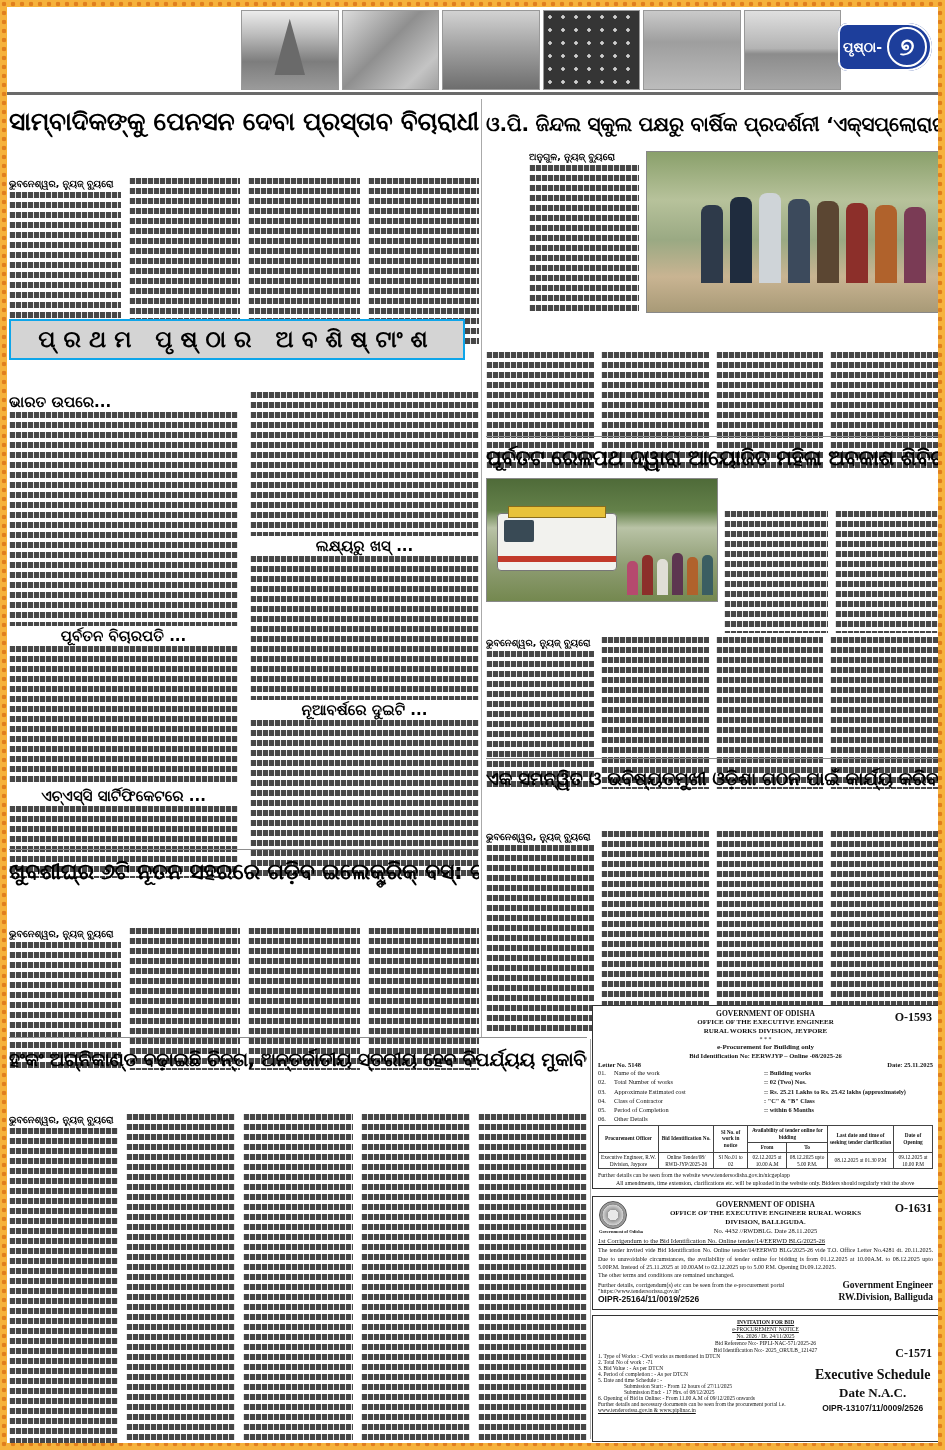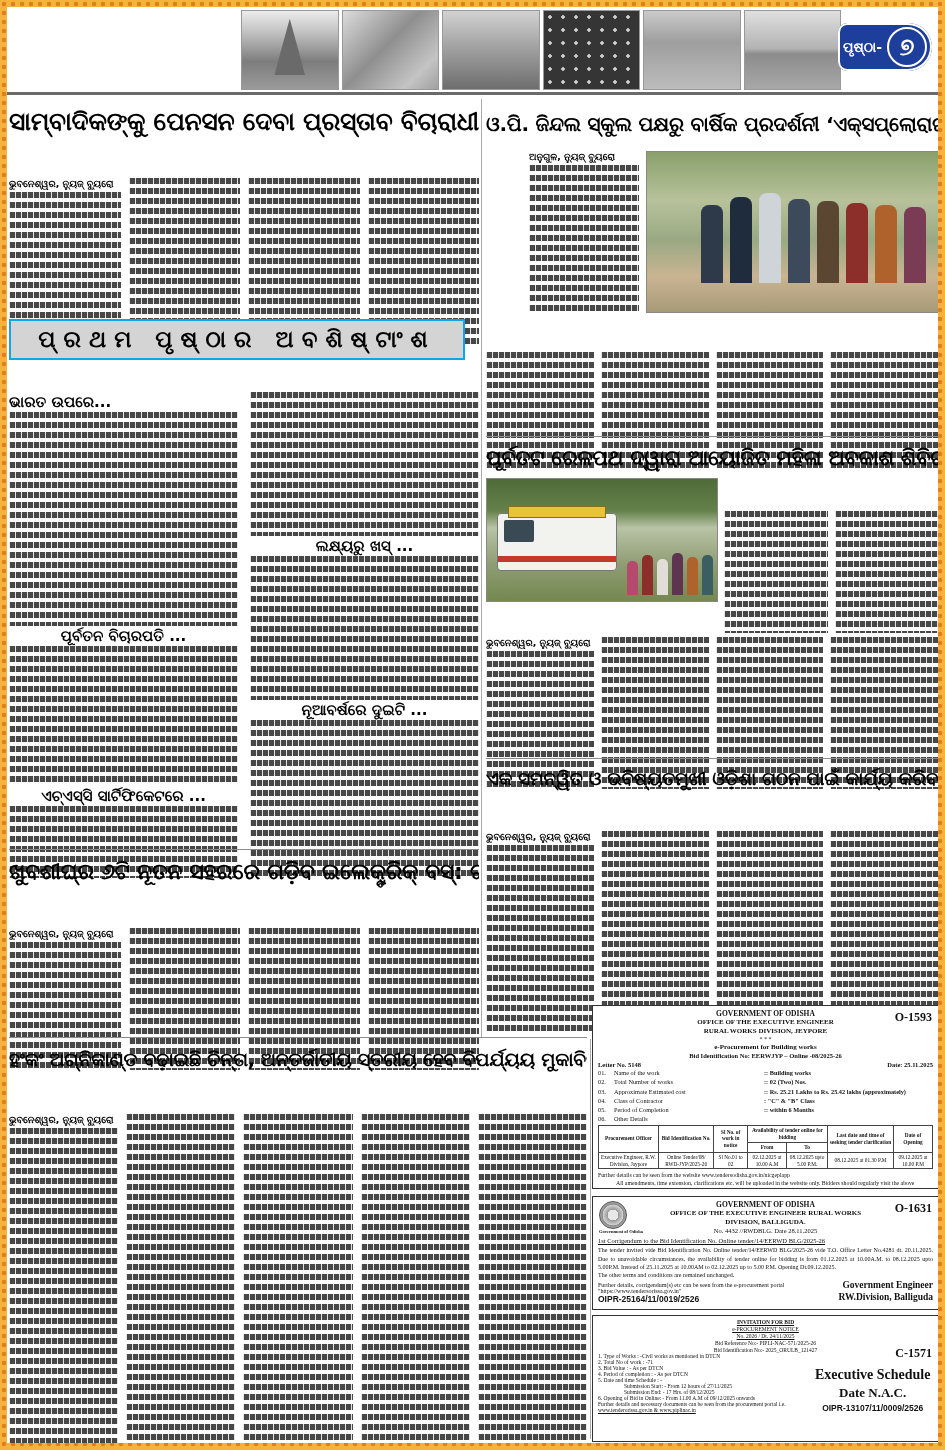--- a/index.html
+++ b/index.html
@@ -281,21 +281,21 @@
           <div class="greek"></div>
         </div>
     </div>
 
     <div class="tender" style="top:998px;height:184px;">
       <div class="tcode">O-1593</div>
       <div class="tc t-b fs75">GOVERNMENT OF ODISHA</div>
       <div class="tc t-b fs7">OFFICE OF THE EXECUTIVE ENGINEER</div>
       <div class="tc t-b fs7">RURAL WORKS DIVISION, JEYPORE</div>
       <div class="tc fs6">* * *</div>
-      <div class="tc t-b fs7">e-Procurement for Building works</div>
+      <div class="tc t-b fs7">e-Procurement for Building only</div>
       <div class="tc t-b fs65">Bid Identification No: EERWJYP – Online -08/2025-26</div>
       <div class="t-row">
         <span>Letter No.  5148</span>
         <span>Date: 25.11.2025</span>
       </div>
       <div class="t-item">
           <span class="no">01.</span>
           <span class="lab">Name of the work</span>
           <span class="val">:: Building works</span>
         </div>

